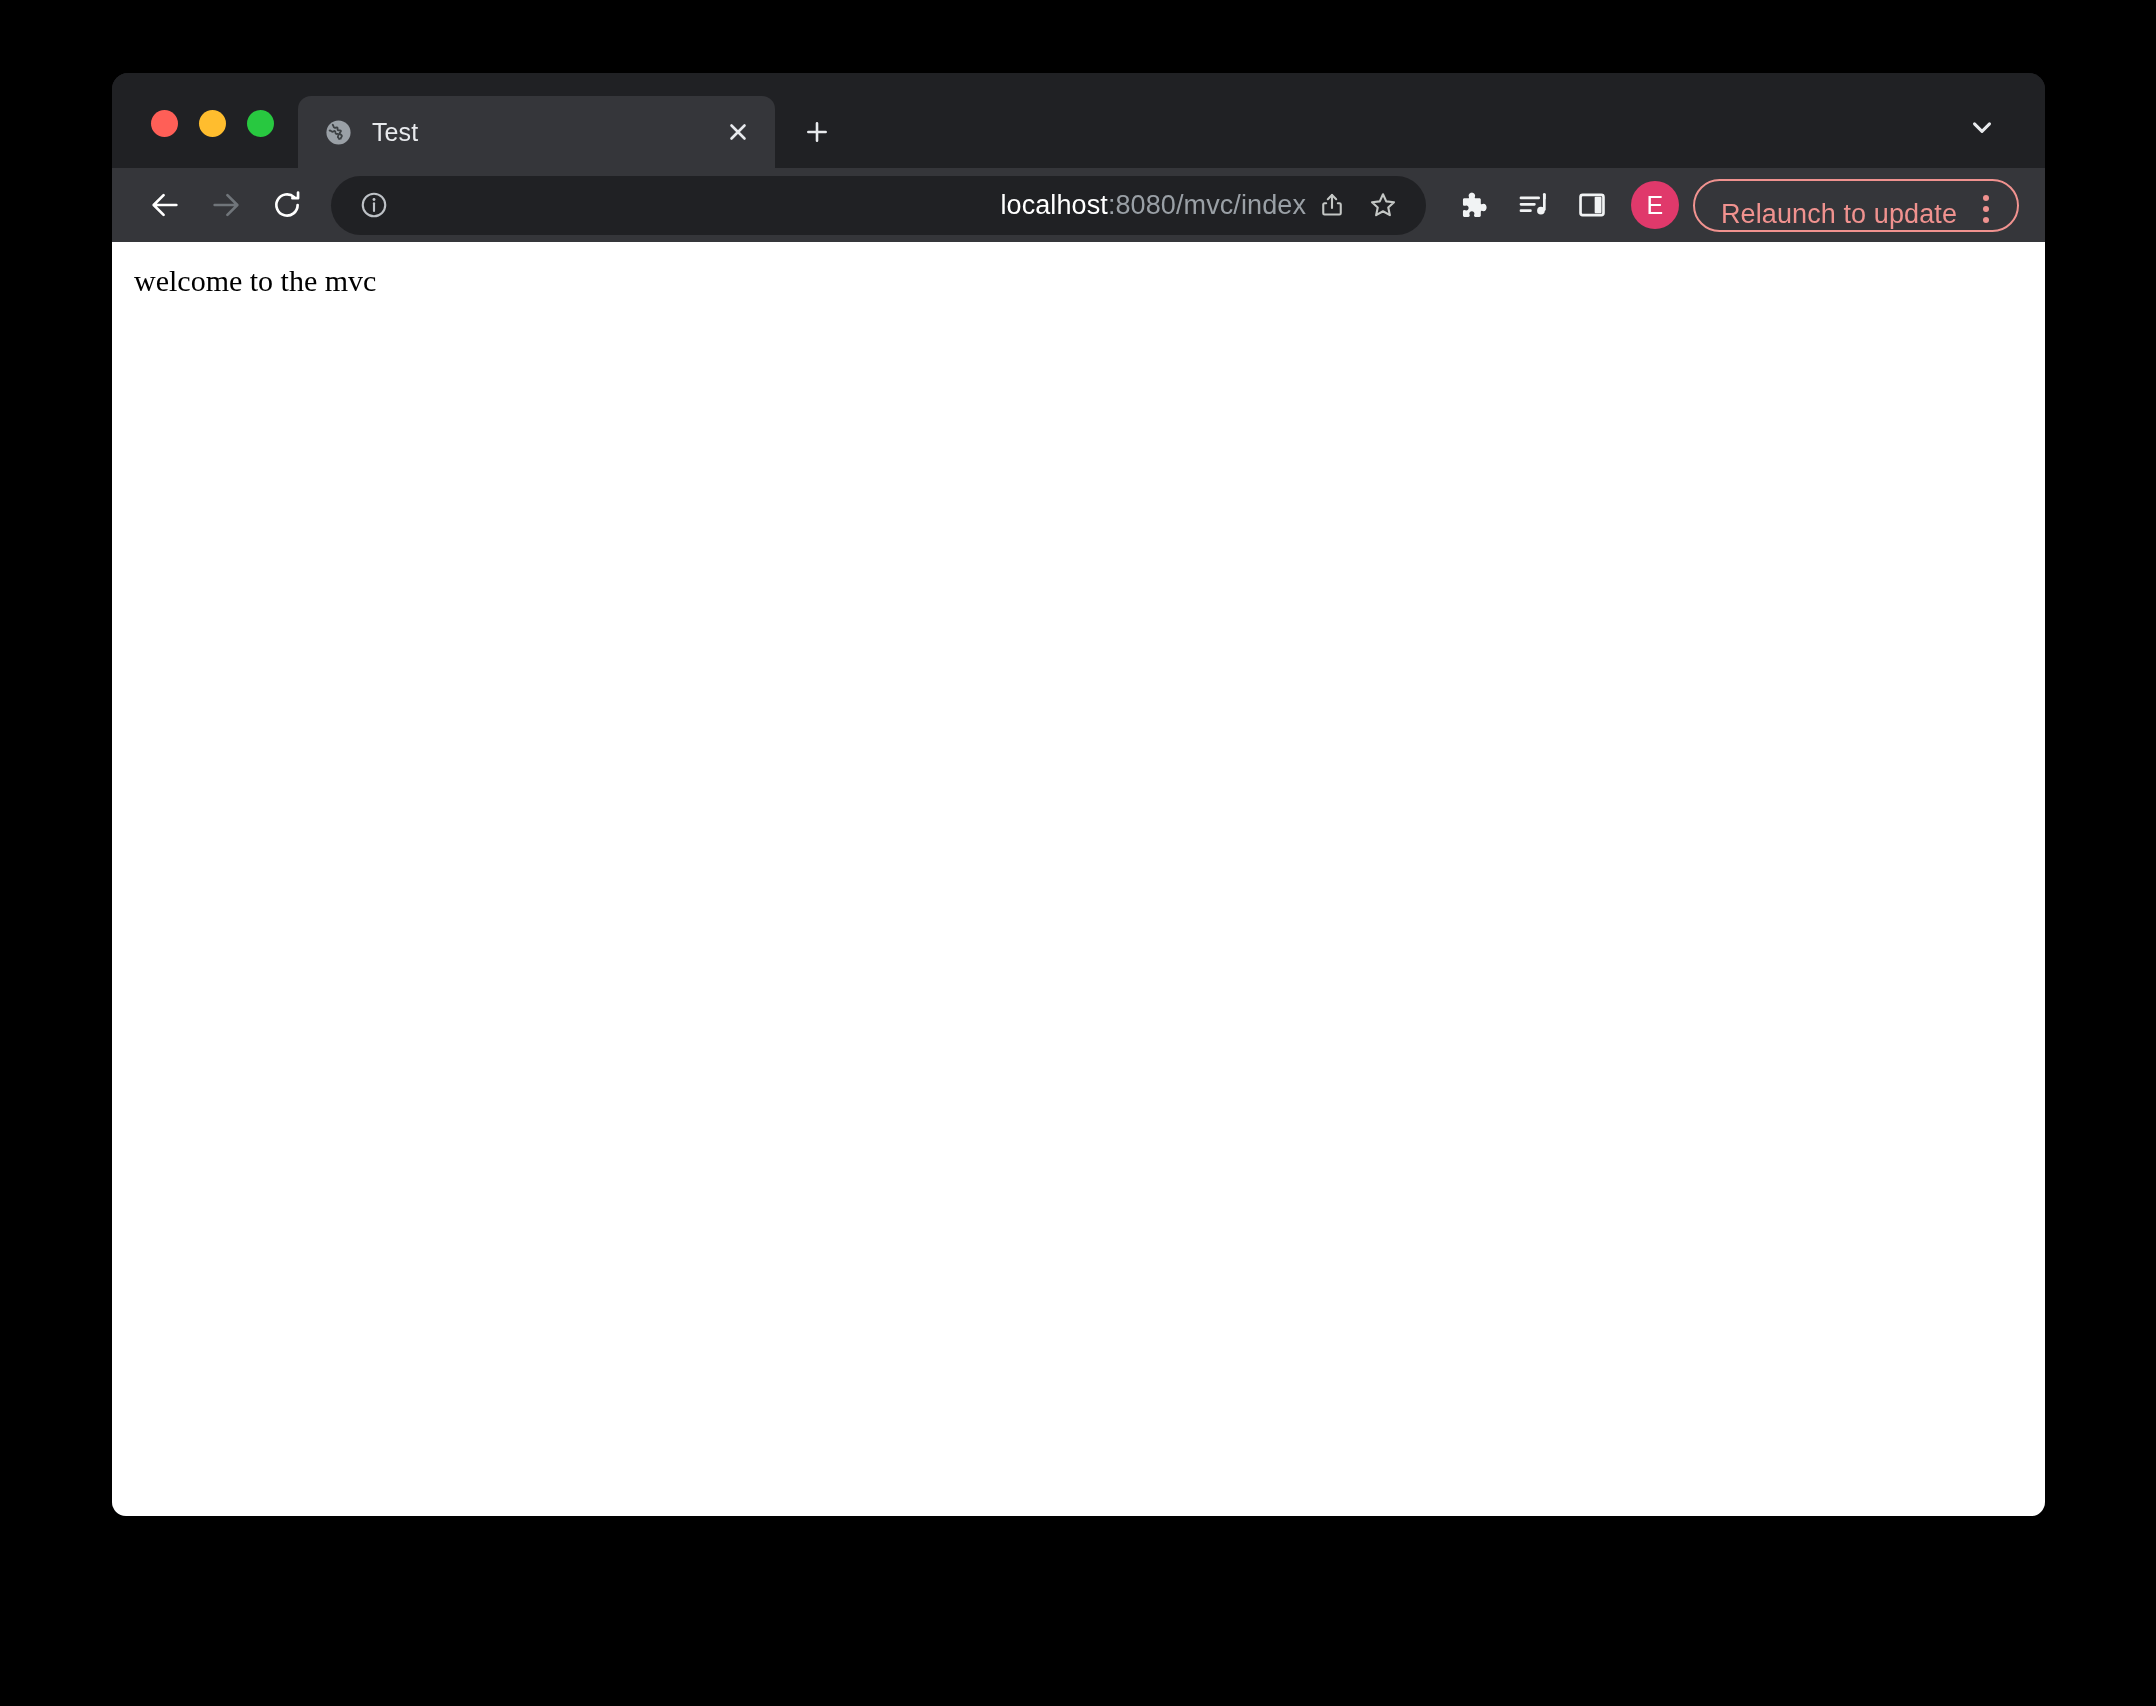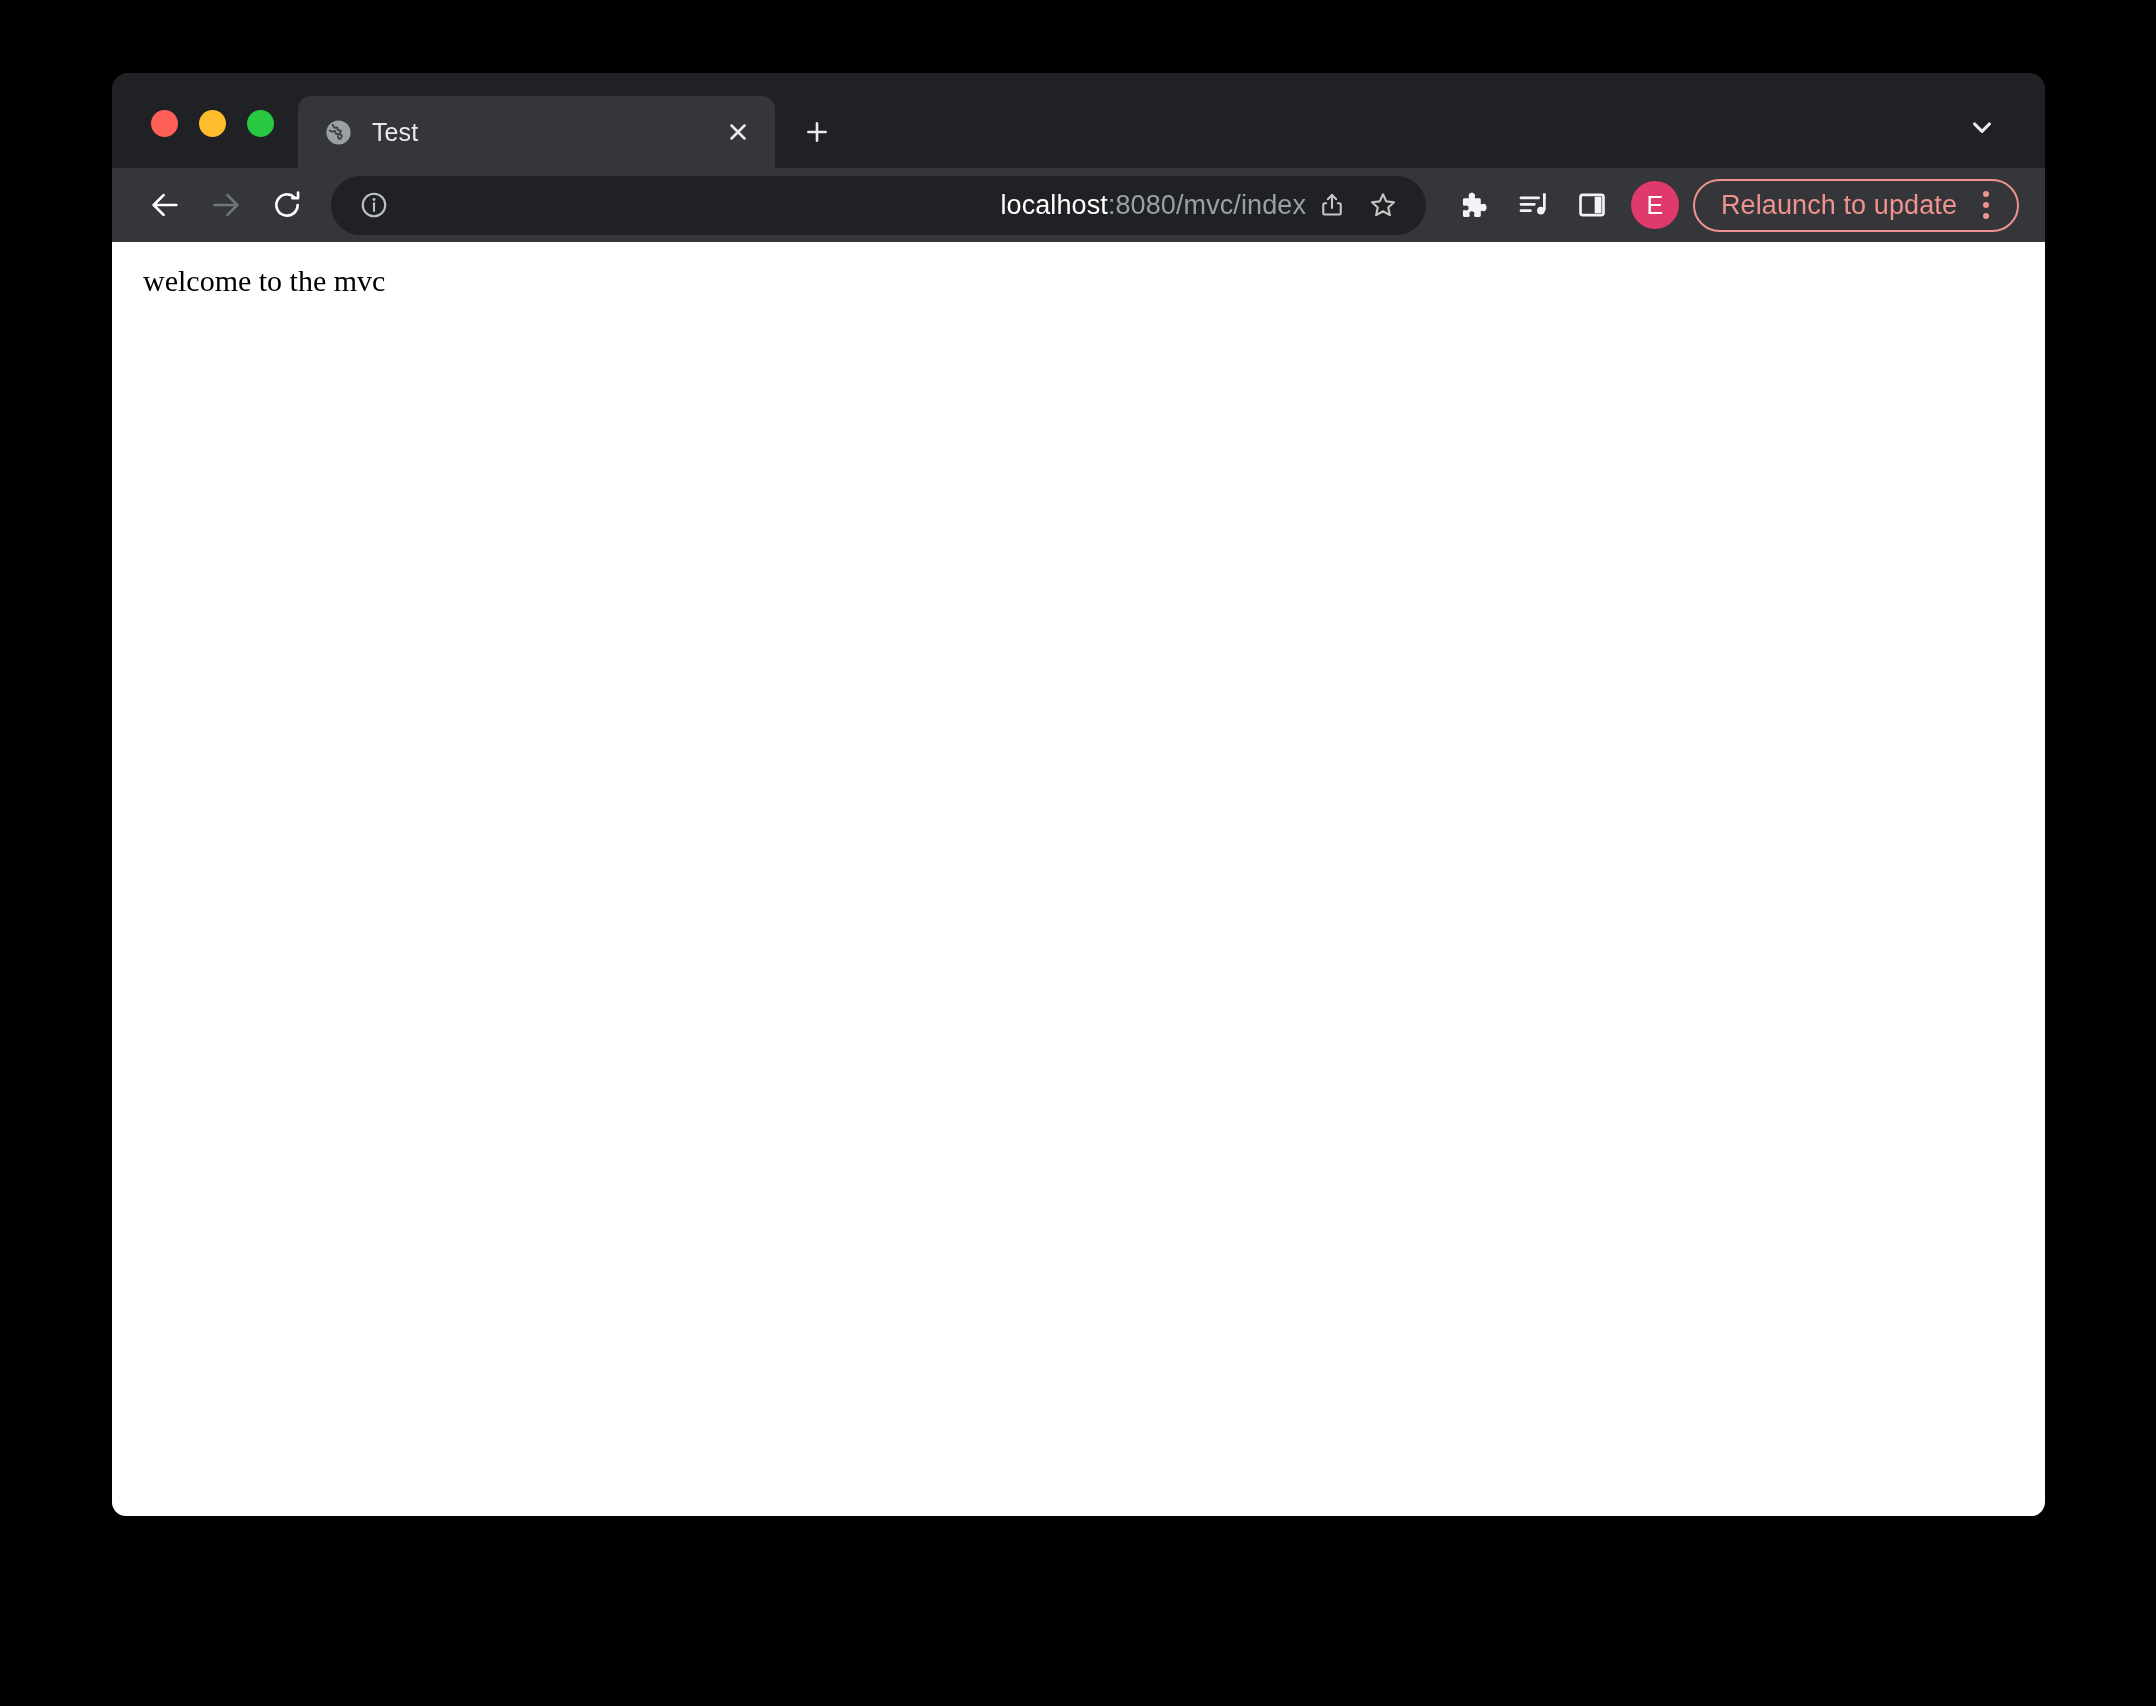--- a/index.html
+++ b/index.html
@@ -208,21 +208,21 @@
     justify-content: center;
     margin: 0 14px 0 10px;
     letter-spacing: 0.2px;
   }
 
   #relaunch-chip {
     height: 53px;
     border: 2px solid #F0928F;
     border-radius: 27px;
     display: flex;
-    align-items: center;
+    align-items: flex-end;
     padding: 0 10px 0 26px;
     gap: 8px;
   }
   #relaunch-label {
     color: #F0928F;
     font-size: 27px;
     letter-spacing: 0.1px;
     white-space: nowrap;
   }
   #relaunch-menu-icon {
@@ -239,21 +239,21 @@
     width: 6px;
     height: 6px;
     border-radius: 50%;
     background: #F0928F;
   }
 
   
   #page-content {
     flex: 1;
     background: #FFFFFF;
-    padding: 22px 0 0 31px;
+    padding: 22px 0 0 22px;
     overflow: hidden;
   }
 
   #page-text {
     font-family: "Liberation Serif", "DejaVu Serif", serif;
     font-size: 30px;
     color: #000000;
     line-height: 1.15;
   }
 </style>

